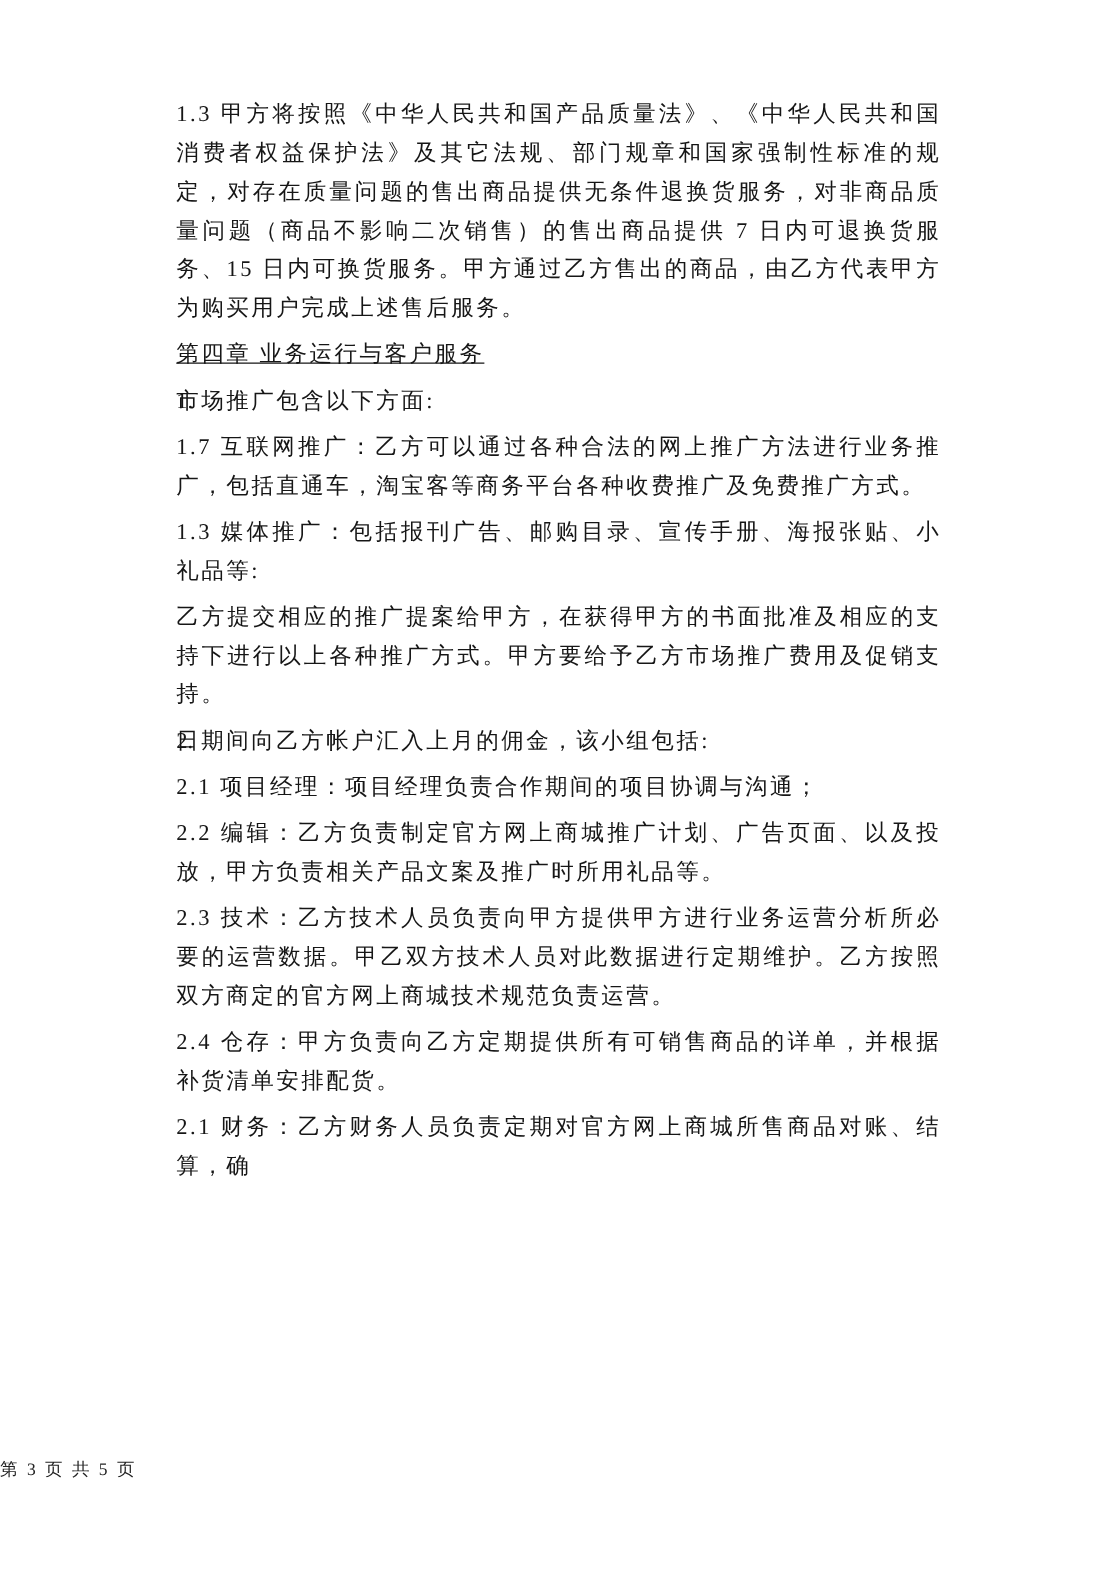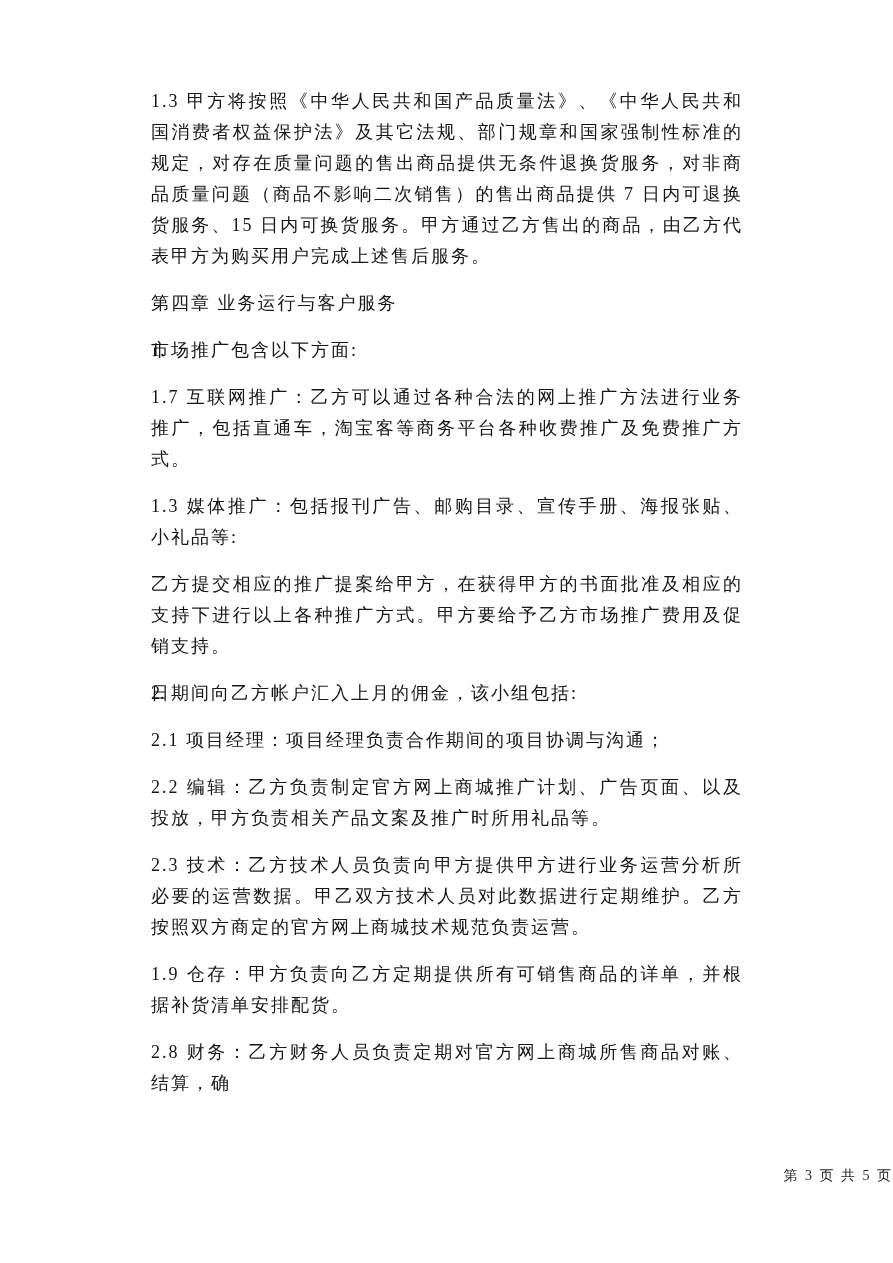--- a/index.html
+++ b/index.html
@@ -21,30 +21,31 @@
     left: 135px;
     top: 70px;
     width: 624px;
     font-size: 18px;
     line-height: 31px;
     letter-spacing: 2px;
     text-align: justify;
     text-justify: inter-ideograph;
   }
   .content p, .content h2, .content div.li {
-    margin: 16px;
+    margin: 6px;
     padding: 0;
     font-weight: normal;
     font-size: 18px;
   }
   .indent {
     padding-left: 21px;
   }
   .chapter {
     padding-left: 0;
+    text-decoration: underline;
   }
   .li {
     position: relative;
     padding-left: 29px;
   }
   .li .num {
     position: absolute;
     left: 0;
     top: 0;
     letter-spacing: normal;
@@ -57,21 +58,21 @@
     padding: 0 16px 0 10px;
   }
   .blank-2 {
     padding: 0 2px 0 20px;
   }
   .footer {
     position: absolute;
     left: 0;
     right: 0;
     top: 1167px;
-    text-align: right;
+    text-align: left;
     font-size: 14px;
     letter-spacing: 2px;
     color: #222222;
   }
 </style>
 </head>
 <body>
 
 <div class="page">
   <div class="content">
@@ -92,19 +93,19 @@
     <p class="indent">乙方提交相应的推广提案给甲方，在获得甲方的书面批准及相应的支持下进行以上各种推广方式。甲方要给予乙方市场推广费用及促销支持。</p>
 
     <div class="li">
       <span class="num">2.</span>
       <span>日期间向乙方帐户汇入上月的佣金，该小组包括:</span>
     </div>
 
     <p class="indent">2.1 项目经理：项目经理负责合作期间的项目协调与沟通；</p>
     <p class="indent">2.2 编辑：乙方负责制定官方网上商城推广计划、广告页面、以及投放，甲方负责相关产品文案及推广时所用礼品等。</p>
     <p class="indent">2.3 技术：乙方技术人员负责向甲方提供甲方进行业务运营分析所必要的运营数据。甲乙双方技术人员对此数据进行定期维护。乙方按照双方商定的官方网上商城技术规范负责运营。</p>
-    <p class="indent">1.9 仓存：甲方负责向乙方定期提供所有可销售商品的详单，并根据补货清单安排配货。</p>
-    <p class="indent">2.8 财务：乙方财务人员负责定期对官方网上商城所售商品对账、结算，确</p>
+    <p class="indent">2.4 仓存：甲方负责向乙方定期提供所有可销售商品的详单，并根据补货清单安排配货。</p>
+    <p class="indent">2.1 财务：乙方财务人员负责定期对官方网上商城所售商品对账、结算，确</p>
 
   </div>
 
   <div class="footer">第 3 页 共 5 页</div>
 </div>
 
 </body></html>

